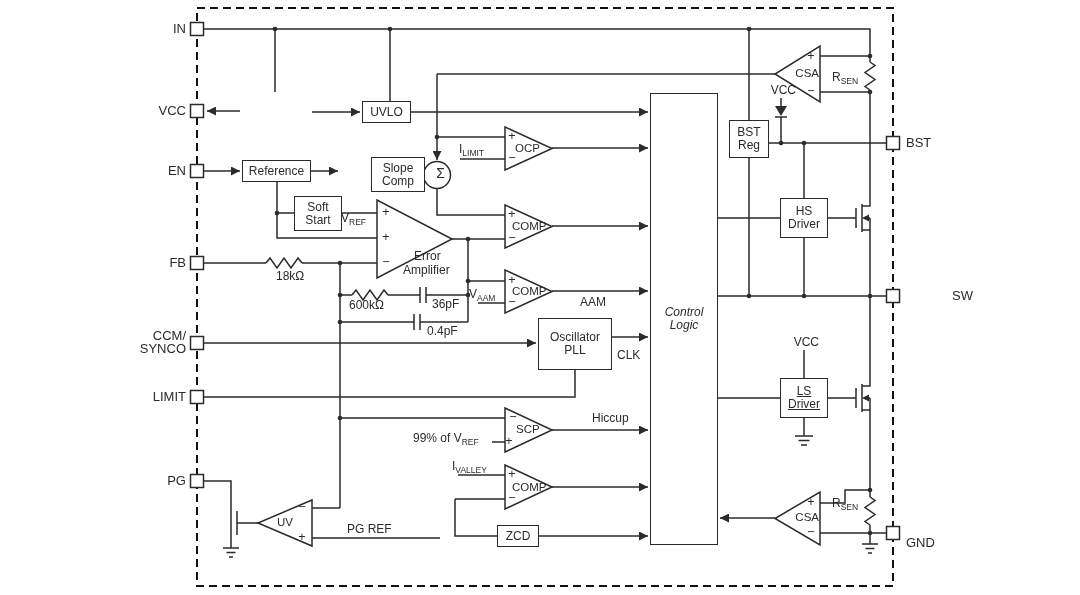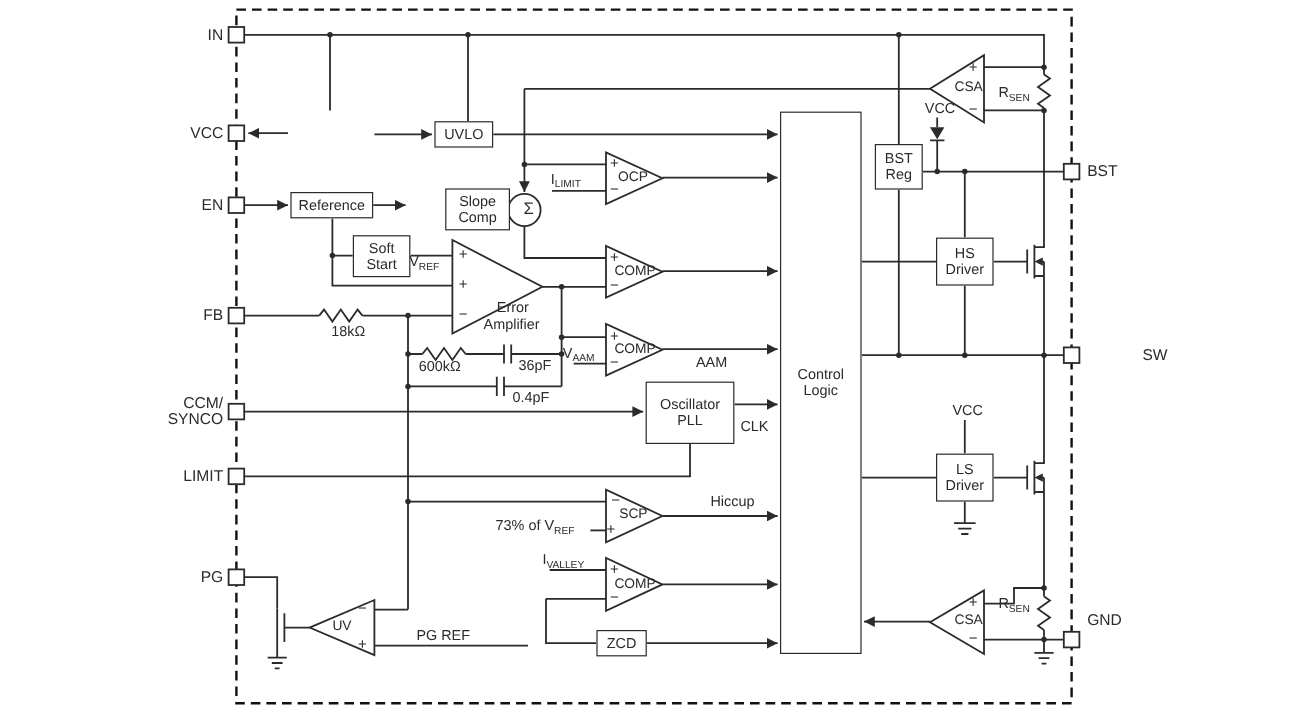--- a/index.html
+++ b/index.html
@@ -147,71 +147,71 @@
   <span>Comp</span>
 </div>
 <div class="blk" style="left:294px;top:196px;width:48px;height:35px;">
   <span>Soft</span>
   <span>Start</span>
 </div>
 <div class="blk" style="left:538px;top:318px;width:74px;height:52px;">
   <span>Oscillator</span>
   <span>PLL</span>
 </div>
-<div class="blk" style="left:650px;top:93px;width:68px;height:452px;">
+<div class="blk" style="left:650px;top:93px;width:68px;height:452px;font-style:italic;">
   <span>Control</span>
   <span>Logic</span>
 </div>
 <div class="blk" style="left:729px;top:120px;width:40px;height:38px;">
   <span>BST</span>
   <span>Reg</span>
 </div>
 <div class="blk" style="left:780px;top:198px;width:48px;height:40px;">
   <span>HS</span>
   <span>Driver</span>
 </div>
-<div class="blk" style="left:780px;top:378px;width:48px;height:40px;">
+<div class="blk" style="left:780px;top:378px;width:48px;height:40px;text-decoration:underline;">
   <span>LS</span>
   <span>Driver</span>
 </div>
 <div class="blk" style="left:497px;top:525px;width:42px;height:22px;">
   <span>ZCD</span>
 </div>
 
 <div class="lbl pin right" style="left:126px;top:22px;width:60px;">IN</div>
 <div class="lbl pin right" style="left:126px;top:104px;width:60px;">VCC</div>
 <div class="lbl pin right" style="left:126px;top:164px;width:60px;">EN</div>
 <div class="lbl pin right" style="left:126px;top:256px;width:60px;">FB</div>
 <div class="lbl pin right" style="left:110px;top:329px;width:76px;">
   <span style="display:block;">CCM/</span>
   <span style="display:block;">SYNCO</span>
 </div>
 <div class="lbl pin right" style="left:126px;top:390px;width:60px;">LIMIT</div>
 <div class="lbl pin right" style="left:126px;top:474px;width:60px;">PG</div>
 <div class="lbl pin" style="left:906px;top:136px;">BST</div>
 <div class="lbl pin" style="left:952px;top:289px;">SW</div>
-<div class="lbl pin" style="left:906px;top:510px;">GND</div>
+<div class="lbl pin" style="left:906px;top:536px;">GND</div>
 
 <div class="amp center" style="left:781px;top:67px;width:38px;">CSA</div>
 <div class="amp center" style="left:781px;top:511px;width:38px;">CSA</div>
 <div class="amp" style="left:515px;top:142px;">OCP</div>
 <div class="amp" style="left:512px;top:220px;">COMP</div>
 <div class="amp" style="left:512px;top:285px;">COMP</div>
 <div class="amp" style="left:516px;top:423px;">SCP</div>
 <div class="amp" style="left:512px;top:481px;">COMP</div>
 <div class="amp" style="left:277px;top:516px;">UV</div>
 <div class="lbl" style="left:414px;top:250px;">Error</div>
 <div class="lbl" style="left:403px;top:264px;">Amplifier</div>
 <div class="lbl sigma center" style="left:429px;top:167px;width:16px;">Σ</div>
 
 <div class="lbl" style="left:459px;top:143px;"><span>I</span><span class="sb">LIMIT</span></div>
 <div class="lbl" style="left:341px;top:212px;text-align:right;"><span>V</span><span class="sb">REF</span></div>
 <div class="lbl" style="left:469px;top:288px;"><span>V</span><span class="sb">AAM</span></div>
 <div class="lbl" style="left:452px;top:460px;"><span>I</span><span class="sb">VALLEY</span></div>
-<div class="lbl" style="left:413px;top:432px;"><span>73% of V</span><span class="sb">REF</span></div>
+<div class="lbl" style="left:413px;top:432px;"><span>99% of V</span><span class="sb">REF</span></div>
 <div class="lbl" style="left:580px;top:296px;">AAM</div>
 <div class="lbl" style="left:617px;top:321px;margin-top:28px;">CLK</div>
 <div class="lbl" style="left:592px;top:412px;">Hiccup</div>
 <div class="lbl" style="left:347px;top:523px;">PG REF</div>
 <div class="lbl center" style="left:766px;top:84px;width:30px;">VCC</div>
 <div class="lbl center" style="left:789px;top:336px;width:30px;">VCC</div>
 <div class="lbl" style="left:832px;top:71px;"><span>R</span><span class="sb">SEN</span></div>
 <div class="lbl" style="left:832px;top:497px;"><span>R</span><span class="sb">SEN</span></div>
 <div class="lbl" style="left:276px;top:270px;">18kΩ</div>
 <div class="lbl" style="left:349px;top:299px;">600kΩ</div>

